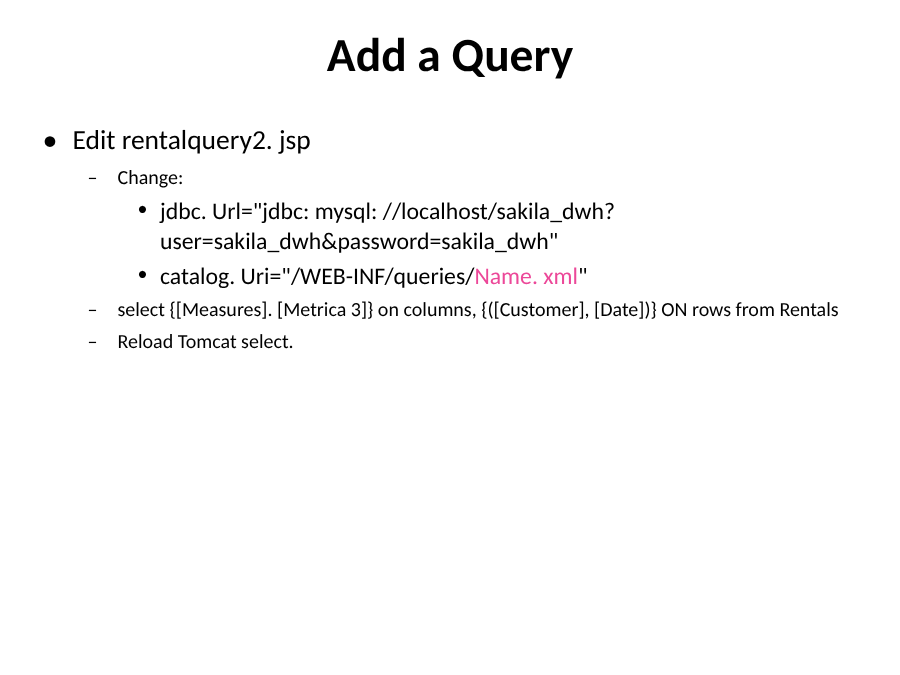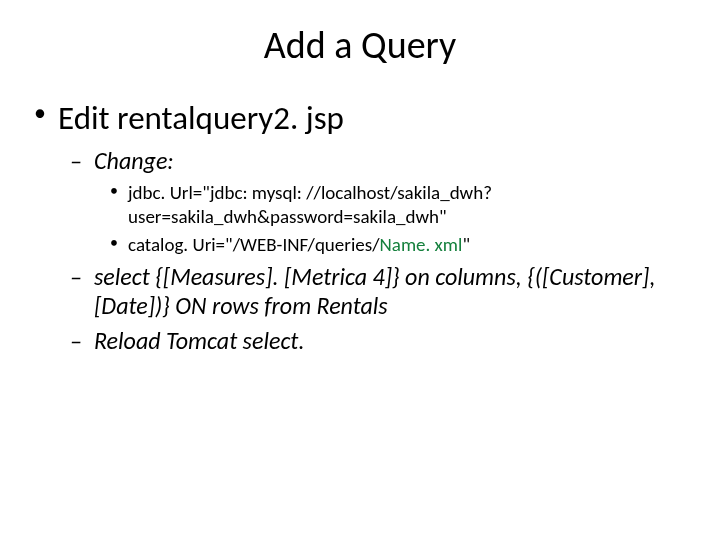--- a/index.html
+++ b/index.html
@@ -13,46 +13,45 @@
   }
   .slide {
     width: 720px;
     height: 540px;
     position: relative;
     box-sizing: border-box;
   }
   .title {
     text-align: center;
     font-size: 38px;
-    font-weight: 400;
+    font-weight: 700;
     padding-top: 22px;
     padding-bottom: 10px;
   }
   .body {
     padding: 10px 30px 0 30px;
   }
   .lvl1 {
-    font-size: 33px;
+    font-size: 22px;
     margin: 10px 0 8px 0;
     padding-left: 28px;
     position: relative;
   }
   .lvl1::before {
     content: "•";
     position: absolute;
     left: 4px;
     top: 0;
     font-size: 24px;
   }
   .lvl2 {
-    font-size: 24px;
+    font-size: 16px;
     margin: 6px 0 6px 0;
     padding-left: 64px;
     position: relative;
-    font-style: italic;
   }
   .lvl2::before {
     content: "–";
     position: absolute;
     left: 40px;
     top: 0;
   }
   .lvl3 {
     font-size: 19px;
     margin: 4px 0 4px 0;
@@ -61,36 +60,36 @@
     line-height: 1.25;
   }
   .lvl3::before {
     content: "•";
     position: absolute;
     left: 80px;
     top: 0;
     font-size: 16px;
   }
   .red {
-    color: #15803d;
+    color: #ec4899;
   }
 </style>
 </head>
 <body>
 
 <div class="slide">
   <div class="title">Add a Query</div>
 
   <div class="body">
     <div class="lvl1">Edit rentalquery2. jsp</div>
 
     <div class="lvl2">Change:</div>
 
     <div class="lvl3">jdbc. Url="jdbc: mysql: //localhost/sakila_dwh? user=sakila_dwh&amp;password=sakila_dwh"</div>
 
     <div class="lvl3">
       <span>catalog. Uri="/WEB-INF/queries/</span><span class="red">Name. xml</span><span>"</span>
     </div>
 
-    <div class="lvl2">select  {[Measures]. [Metrica 4]} on columns, {([Customer], [Date])} ON rows from Rentals</div>
+    <div class="lvl2">select  {[Measures]. [Metrica 3]} on columns, {([Customer], [Date])} ON rows from Rentals</div>
     <div class="lvl2">Reload Tomcat select.</div>
   </div>
 </div>
 
 </body></html>

